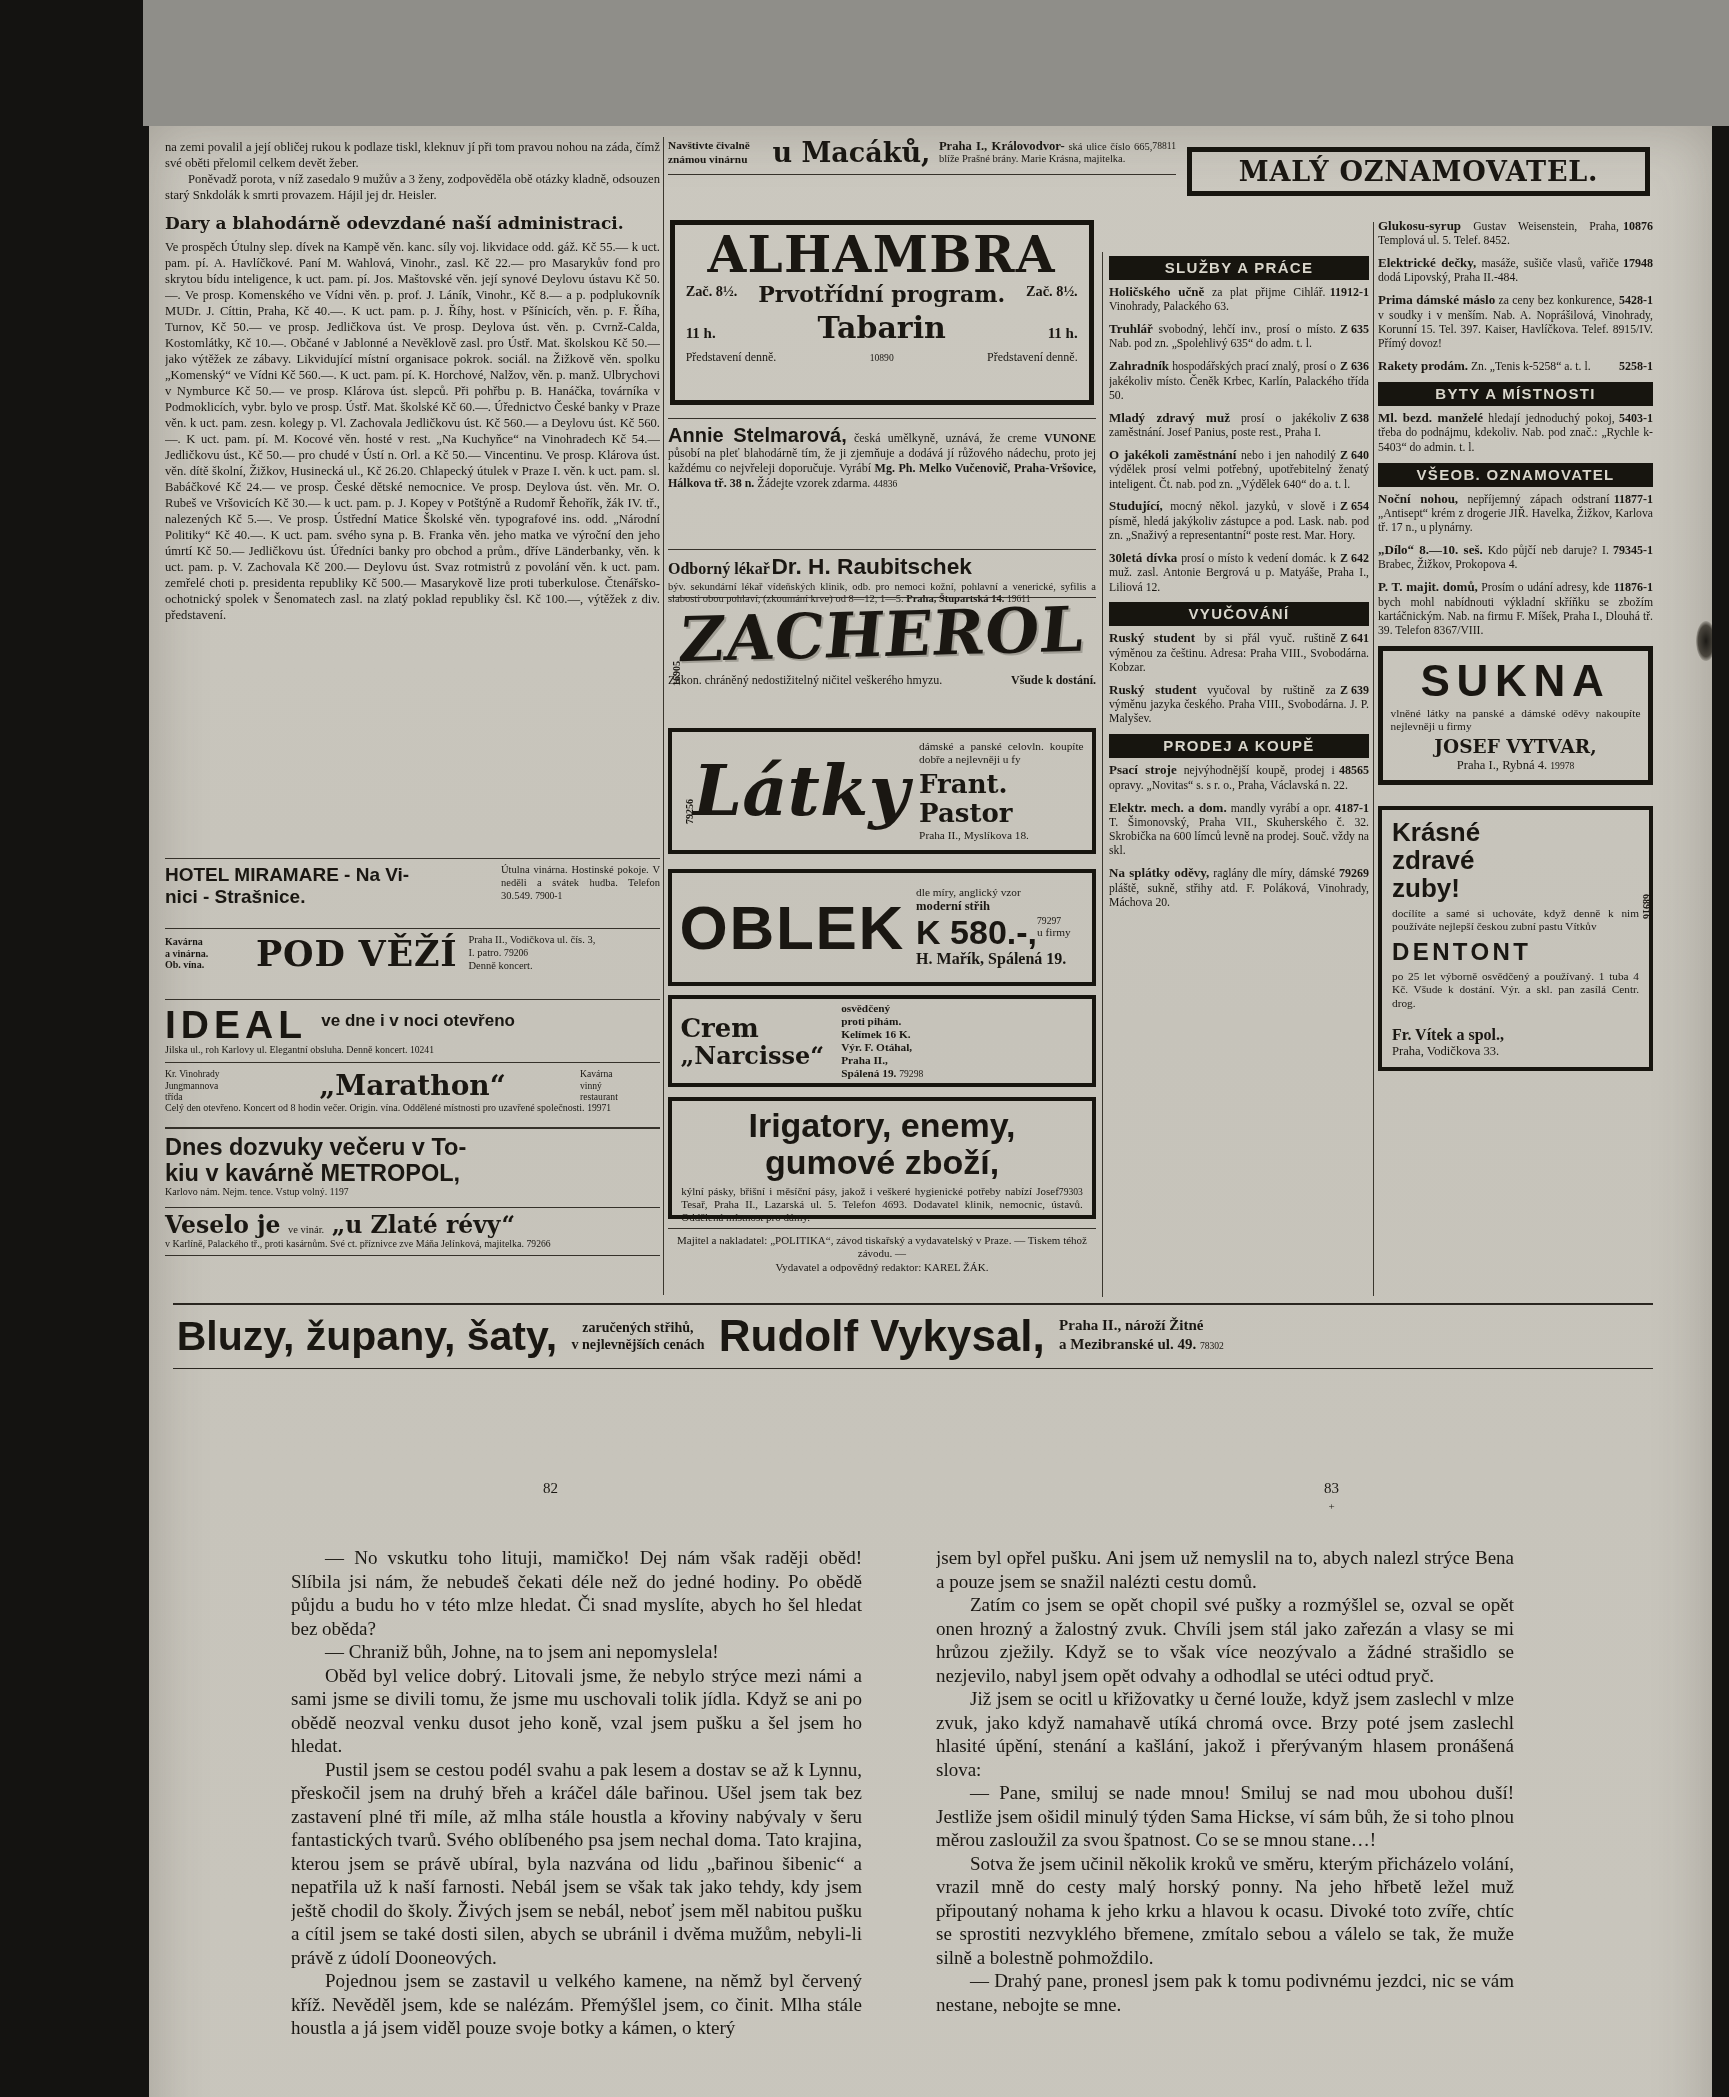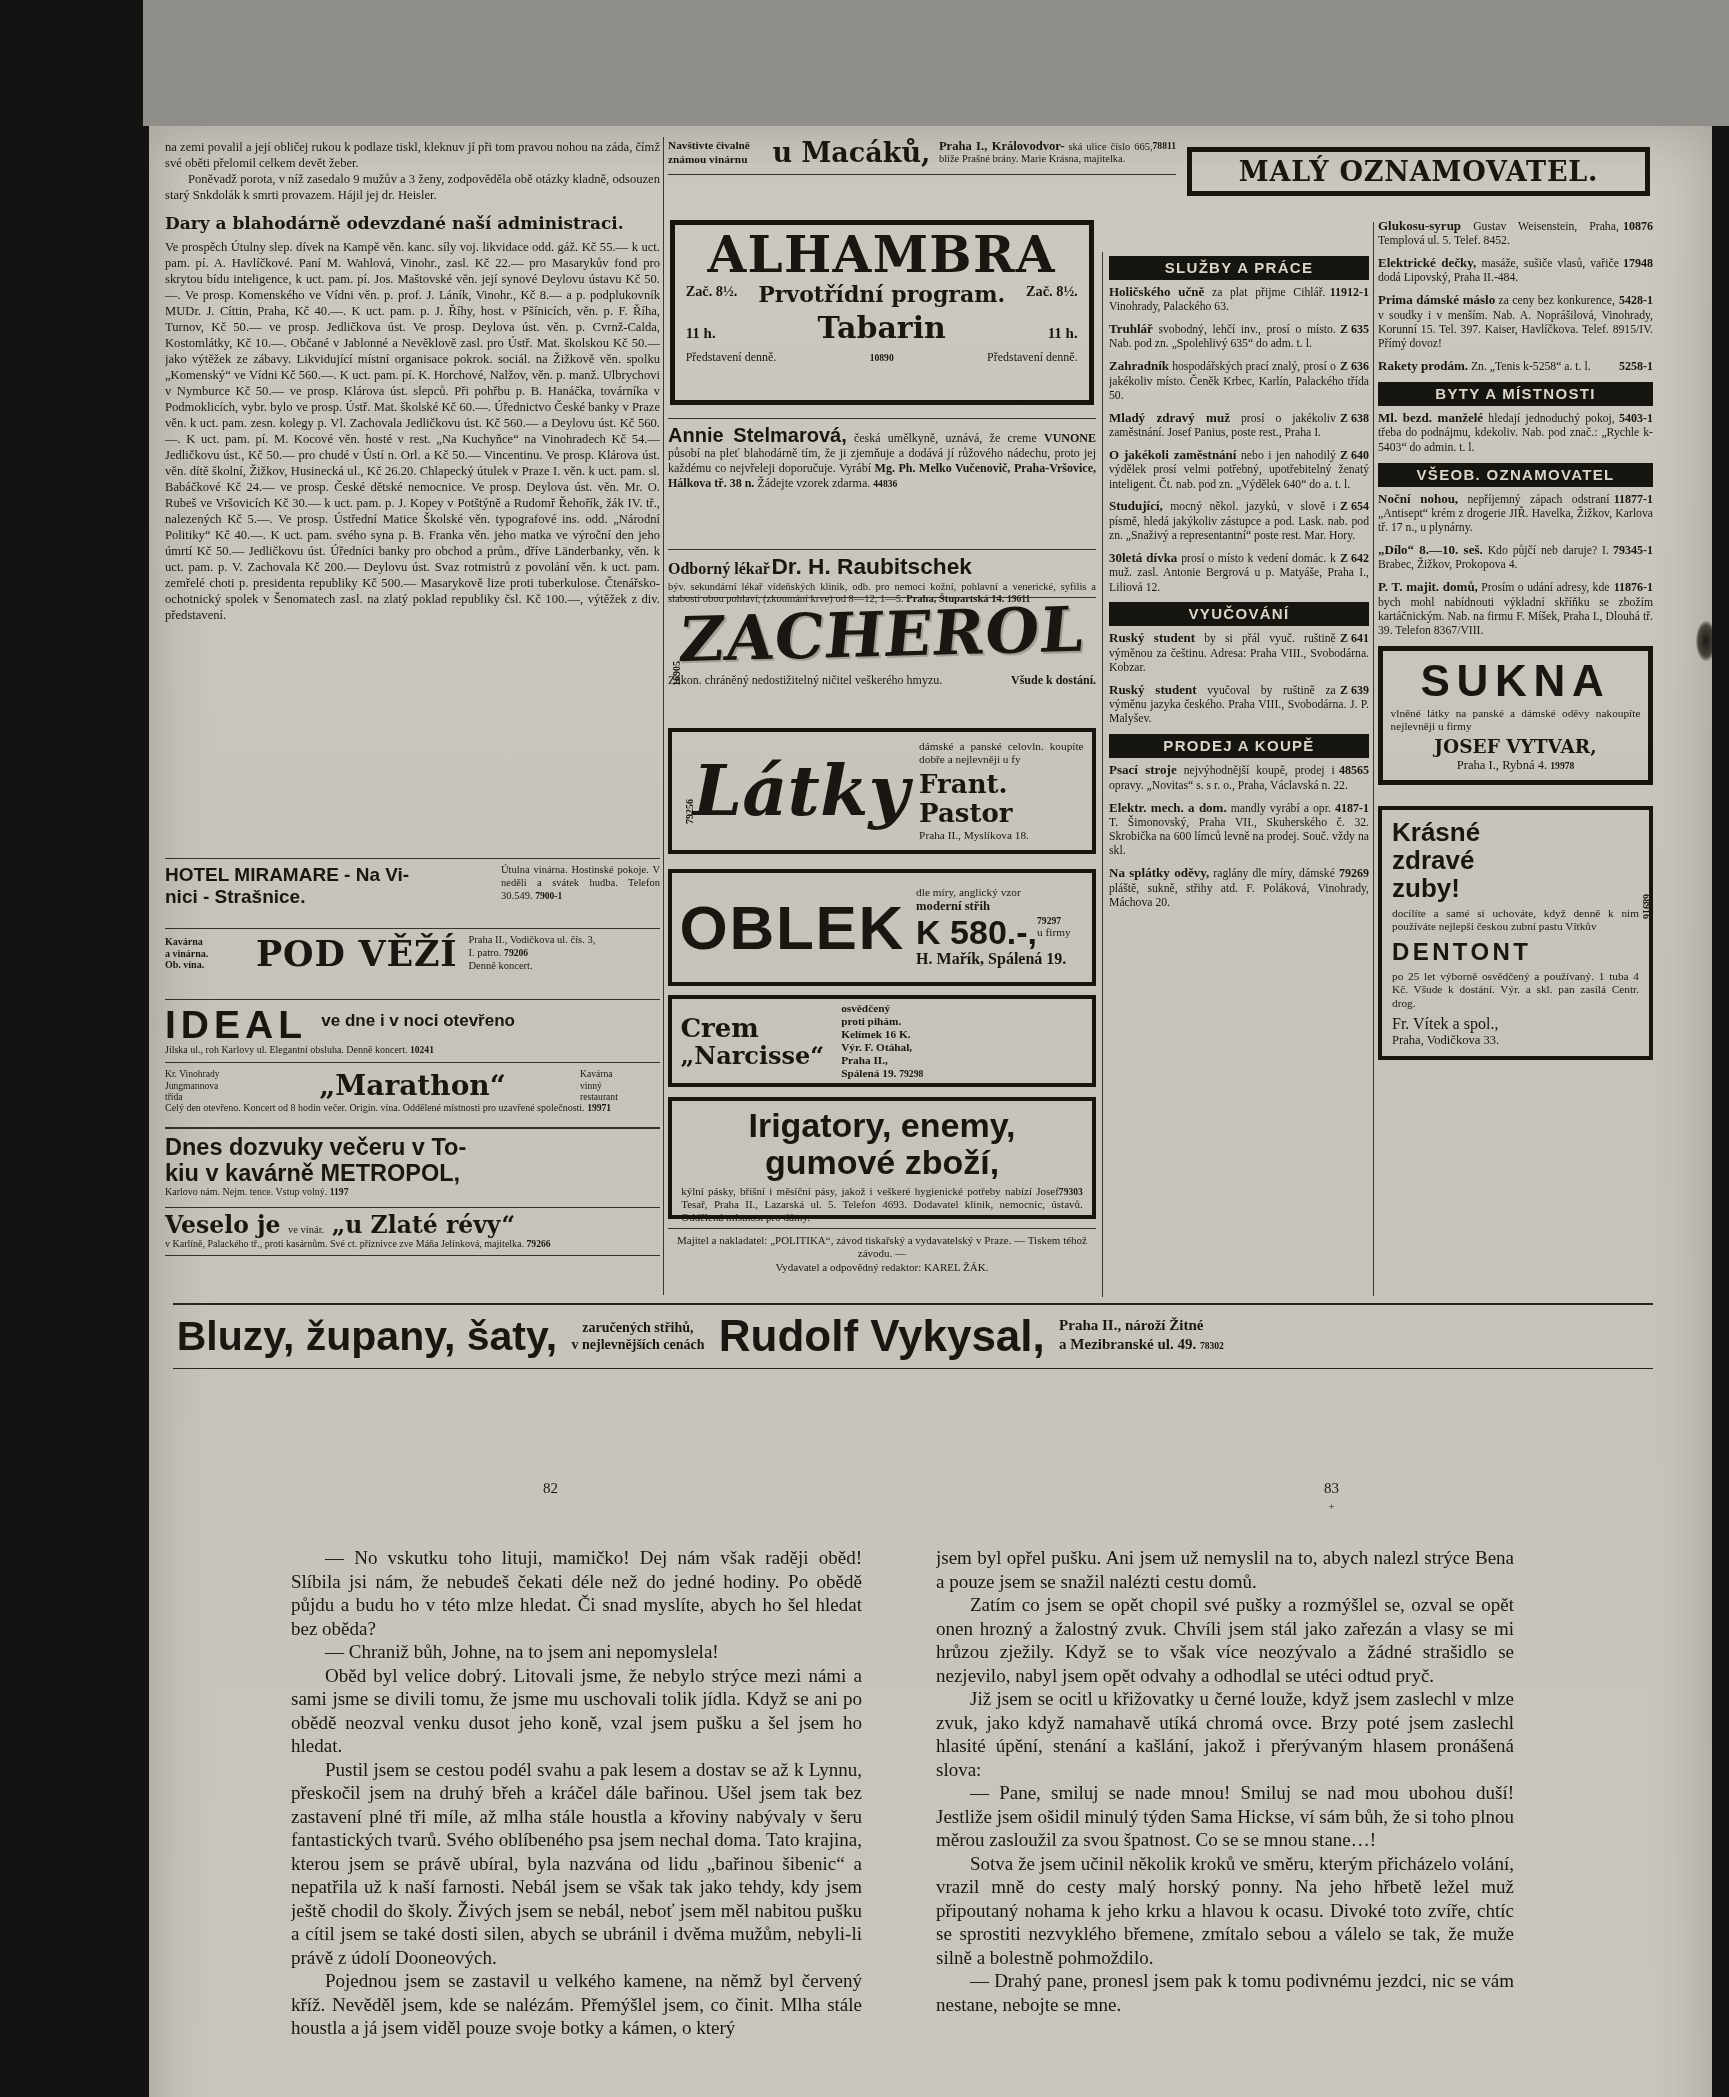--- a/index.html
+++ b/index.html
@@ -11,21 +11,21 @@
 .vline{position:absolute;width:1.3px;background:#3a362d}
 .smudge{position:absolute;left:1547px;top:495px;width:20px;height:40px;border-radius:50%;background:radial-gradient(ellipse at center,#1c1a16 0%,#4a463e 55%,rgba(74,70,62,0) 75%)}
 
 .col-left{position:absolute;left:16px;top:12.6px;width:495px;height:1158px}
 .sm{font-size:12.6px;line-height:16px;text-align:justify}
 .ind{text-indent:23px}
 .don-title{font-weight:bold;font-size:17px;line-height:19.3px;margin:11px 0 5.9px;font-family:"DejaVu Serif",serif}
 .don-body{height:587px;overflow:hidden}
 .lad{position:absolute;left:0;width:495px;border-top:1.3px solid #35312a;padding-top:5.9px}
 .tiny{font-size:10px;line-height:11.7px}
-.numr{font-size:9.6px;font-weight:bold}
+.numr{font-size:9.6px;font-weight:normal}
 .mir-row{display:flex;gap:9.2px}
 .mir-title{font:bold 19px/22px "Liberation Sans",sans-serif;flex:1}
 .mir-side{width:159px;font-size:10.5px;line-height:12.6px;text-align:justify}
 .pv-row{display:flex;align-items:center;gap:11px}
 .pv-left{width:80px;font-size:10px;line-height:11.7px;font-weight:bold}
 .pv-name{font:bold 35px/37px "DejaVu Serif",serif;letter-spacing:0.8px}
 .pv-right{flex:1;font-size:10.5px;line-height:12.6px}
 .ideal-row{display:flex;align-items:flex-start;gap:14.3px}
 .ideal-name{font:bold 39px/39px "Liberation Sans",sans-serif;letter-spacing:5px}
 .ideal-head{font:bold 17px/19.3px "Liberation Sans",sans-serif;padding-top:5.9px}
@@ -95,21 +95,21 @@
 .cl .lead{font-weight:bold;font-size:13px}
 .cl .cnum{float:right;font-weight:bold;font-size:12px;padding-left:4.2px}
 .sukna{border:5px solid #17150f;padding:6.7px 7.6px;margin-top:7.6px;text-align:center}
 .sukna-name{font:bold 44px/46px "Liberation Sans",sans-serif;letter-spacing:6.7px}
 .sukna-body{font-size:11.3px;line-height:13.4px;text-align:justify;margin-top:3.4px}
 .sukna-firm{font:bold 18.5px/22px "DejaVu Serif",serif;margin-top:2.5px}
 .zuby{border:4.2px solid #17150f;padding:8.4px 10px;margin-top:21px;position:relative}
 .zuby-t{font:bold 26px/28px "Liberation Sans",sans-serif}
 .zuby-body{font-size:11.3px;line-height:13.4px;text-align:justify;margin-top:4.2px}
 .dentont{font:bold 24px/28px "Liberation Sans",sans-serif;letter-spacing:3.4px;text-align:left;margin-top:4.2px}
-.zuby-firm{font-weight:normal;font-size:16px;margin-top:5px}
+.zuby-firm{font-weight:bold;font-size:16px;margin-top:16px}
 
 .banner{position:absolute;left:23.5px;top:1177px;width:1480px;border-top:2.1px solid #2a2620;border-bottom:1.7px solid #2a2620;padding:7.6px 4.2px 9.2px;display:flex;align-items:center;gap:14.3px}
 .ban-big{font:bold 41px/44px "Liberation Sans",sans-serif;white-space:nowrap}
 .ban-big2{font:bold 44px/46px "Liberation Sans",sans-serif;white-space:nowrap}
 .ban-mid{font-weight:bold;font-size:14px;line-height:17px;text-align:center}
 .ban-right{font-weight:bold;font-size:15px;line-height:18.5px}
 
 .pnum{position:absolute;font-size:15px;text-align:center;line-height:17px}
 .pmark{font-size:11px;line-height:10px}
 .book-l{position:absolute;left:142px;top:1420px;width:571px;height:763px;overflow:hidden}

